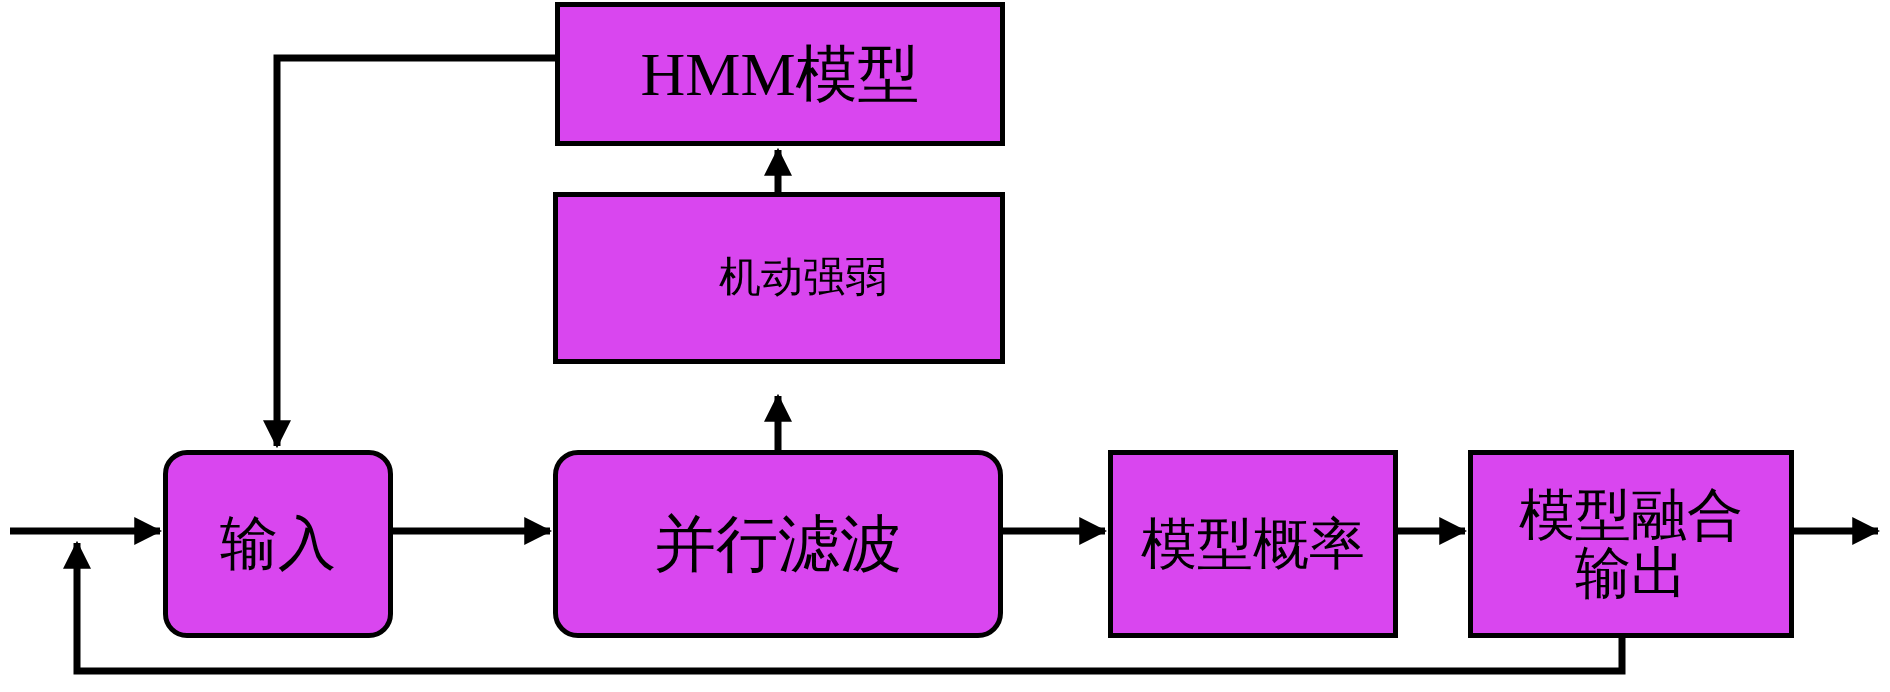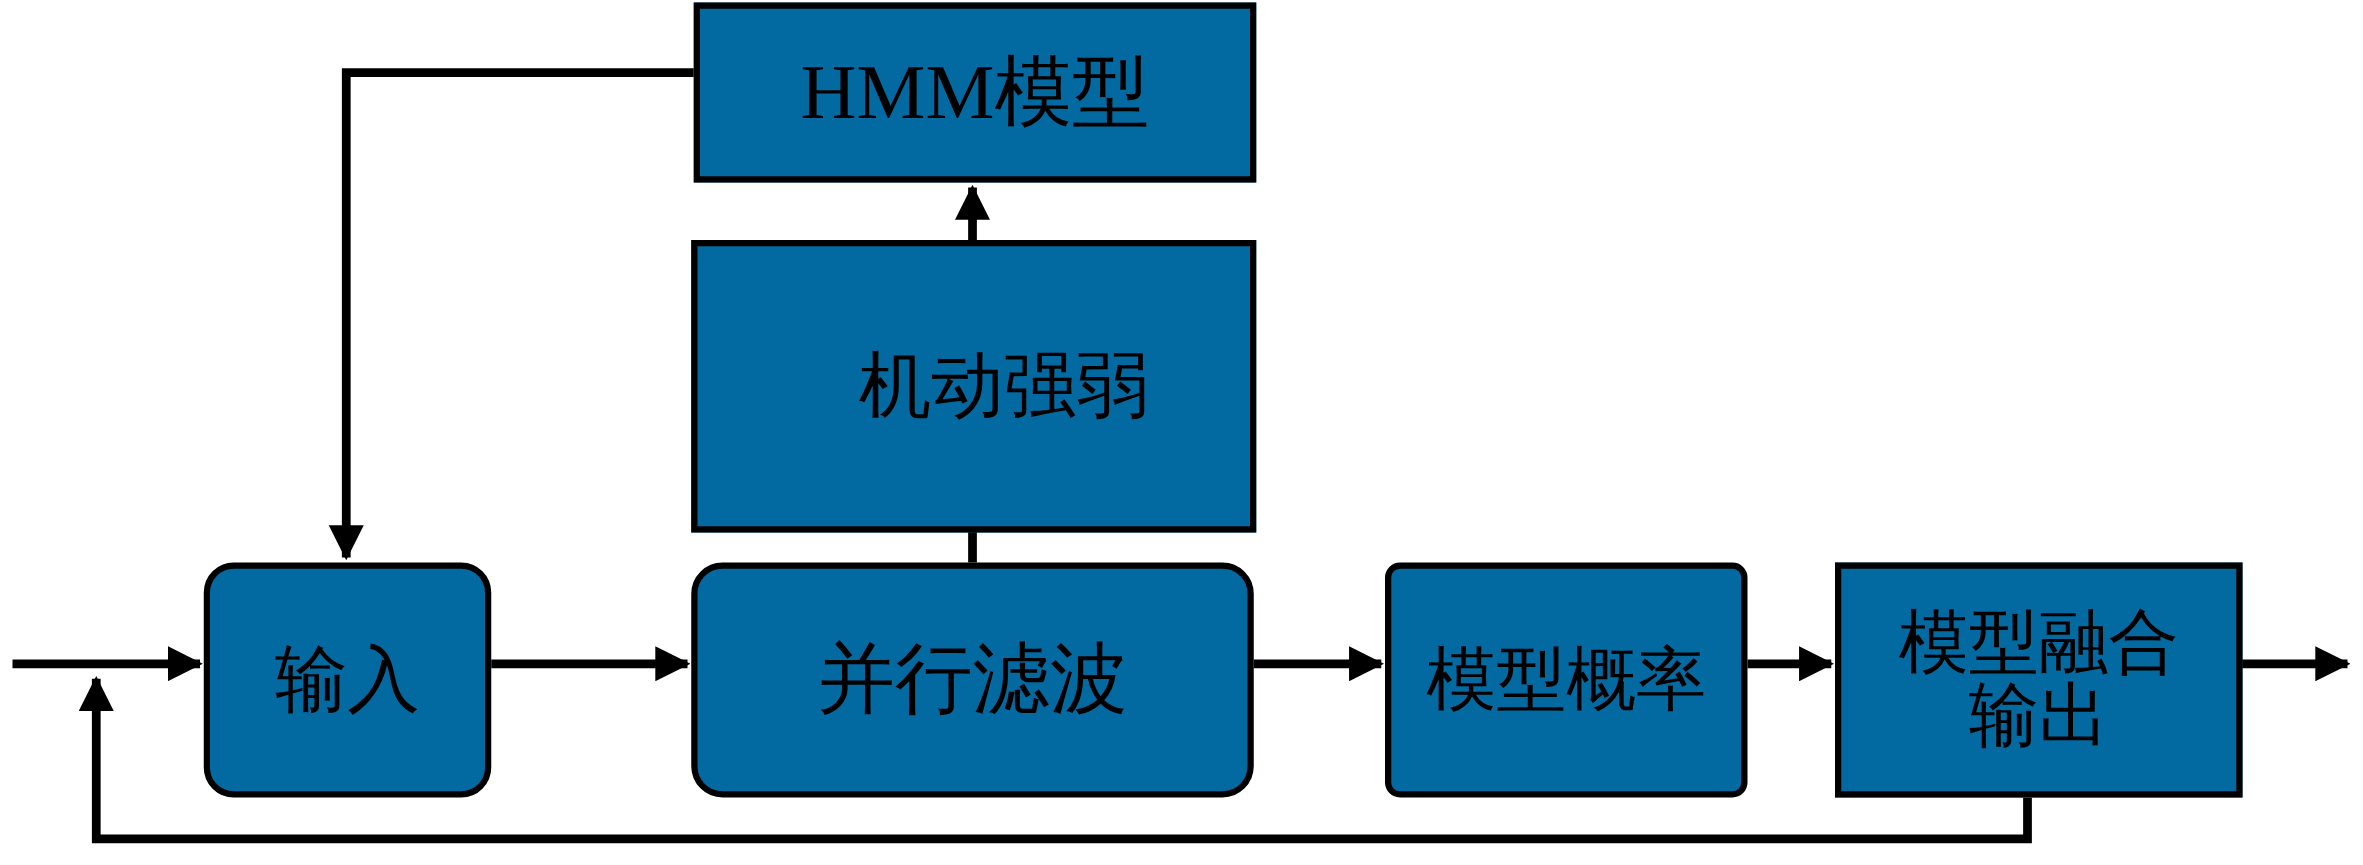--- a/index.html
+++ b/index.html
@@ -18,57 +18,56 @@
   #wires{
     position:absolute;
     left:0; top:0;
     width:1890px;
     height:692px;
   }
   .node{
     position:absolute;
     box-sizing:border-box;
     border:5px solid #000000;
-    background:#0369a1;
+    background:#d946ef;
     display:flex;
     flex-direction:column;
     align-items:center;
     justify-content:center;
     text-align:center;
     line-height:1.04;
     z-index:5;
   }
   .node .line{
     display:block;
     white-space:nowrap;
   }
   
   #node-hmm{
     left:555px; top:2px; width:450px; height:144px;
     font-size:62px;
   }
   #node-fuzzy{
-    left:553px; top:192px; width:452px; height:234px;
-    font-size:58px;
+    left:553px; top:192px; width:452px; height:172px;
+    font-size:42px;
     padding-left:48px;
   }
   #node-input{
     left:163px; top:450px; width:230px; height:188px;
     font-size:58px;
     border-radius:24px;
   }
   #node-filter{
     left:553px; top:450px; width:450px; height:188px;
     font-size:62px;
     border-radius:25px;
   }
   #node-prob{
     left:1108px; top:450px; width:290px; height:188px;
     font-size:56px;
-    border-radius:12px;
   }
   #node-fusion{
     left:1468px; top:450px; width:326px; height:188px;
     font-size:56px;
   }
 </style>
 </head>
 <body>
 
 <div id="canvas">

